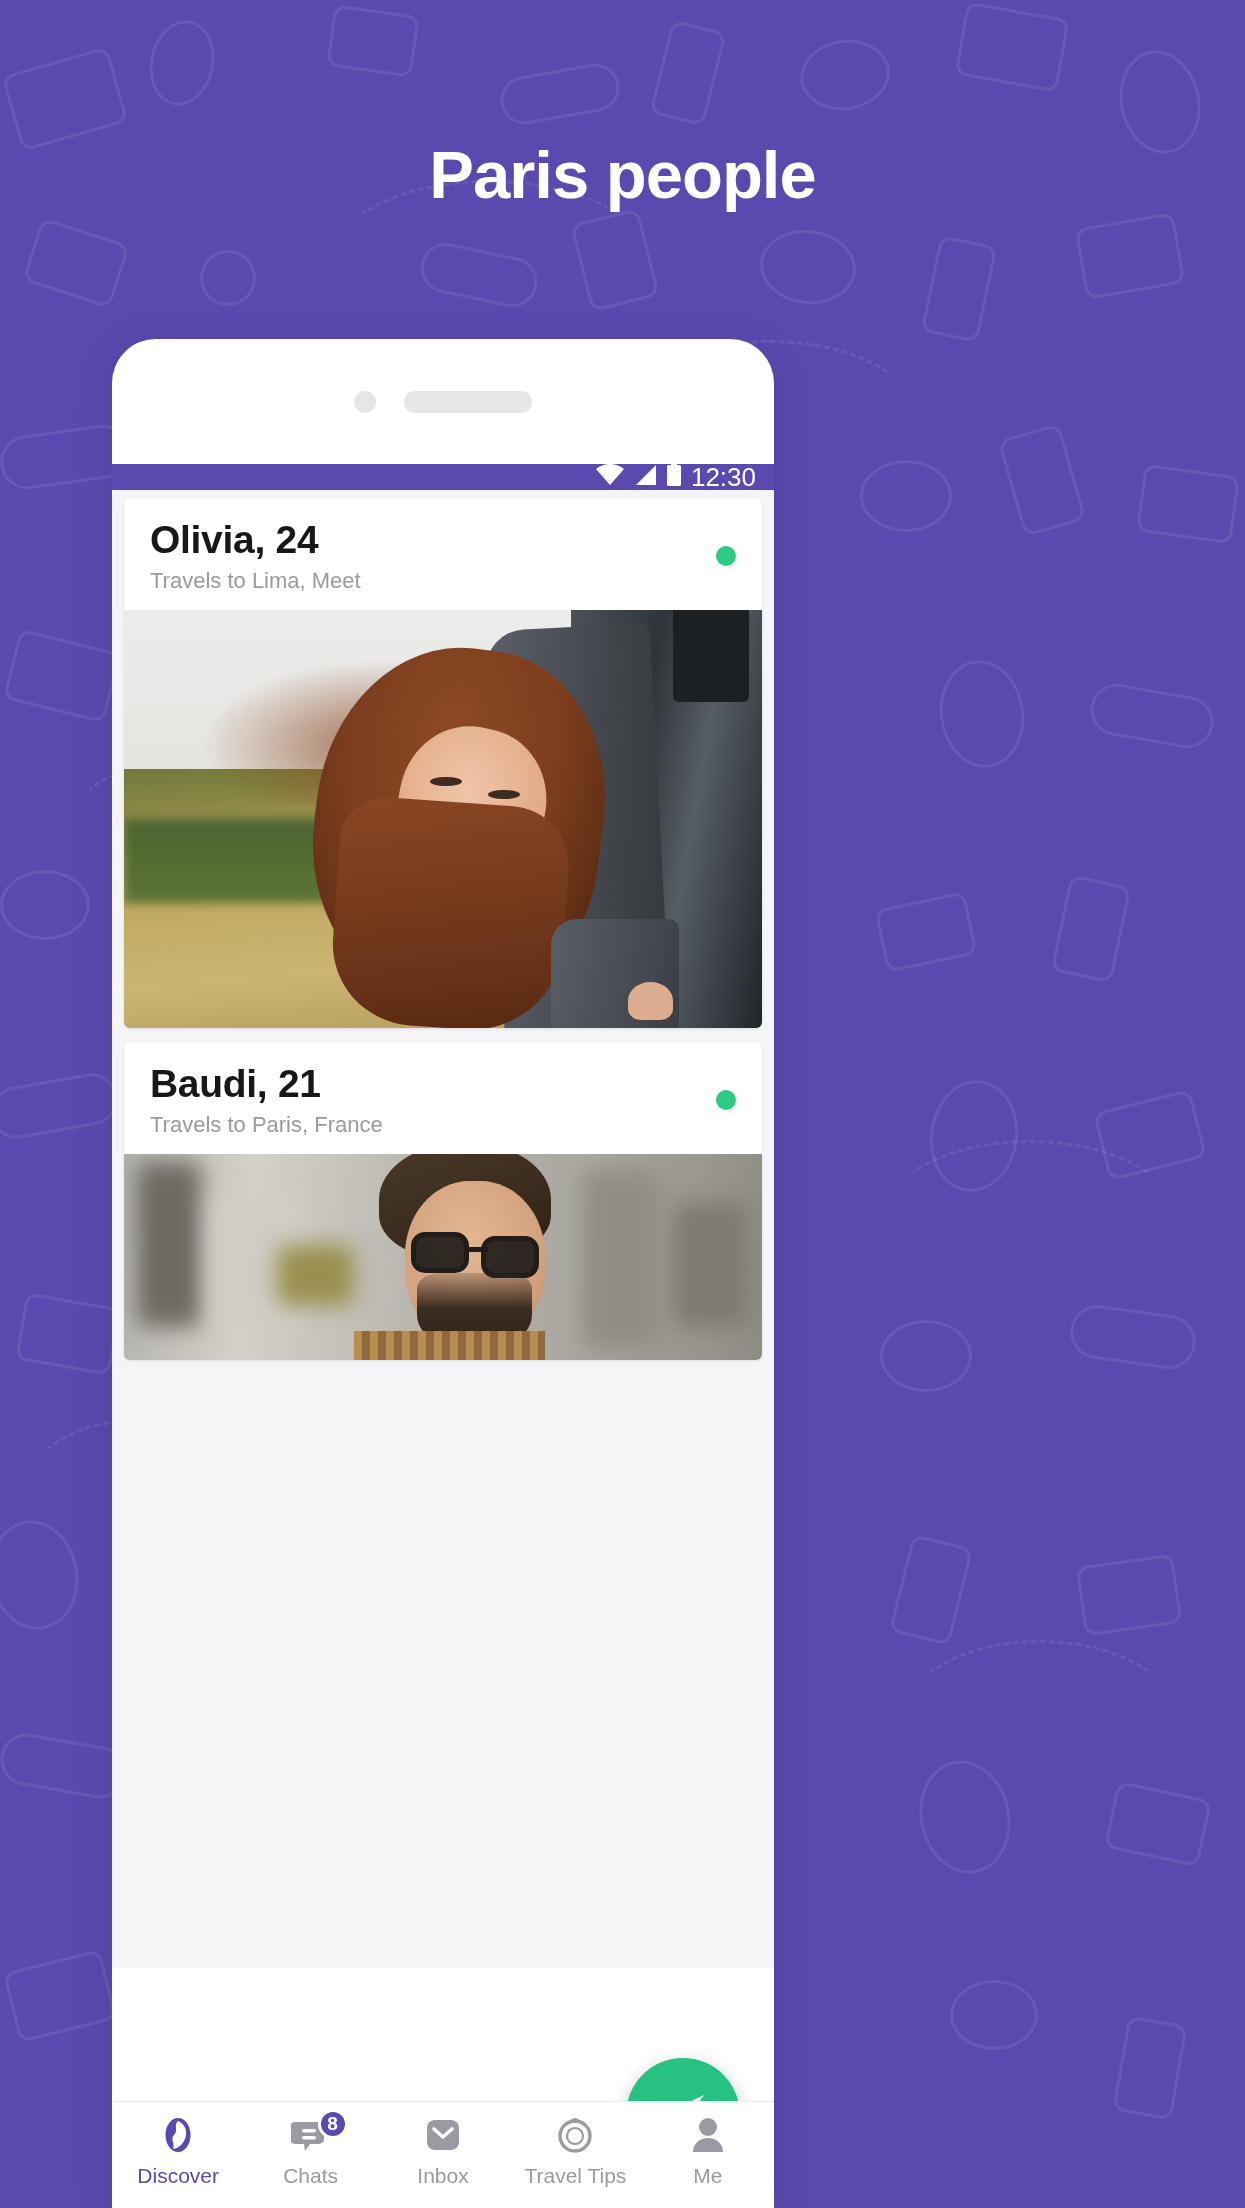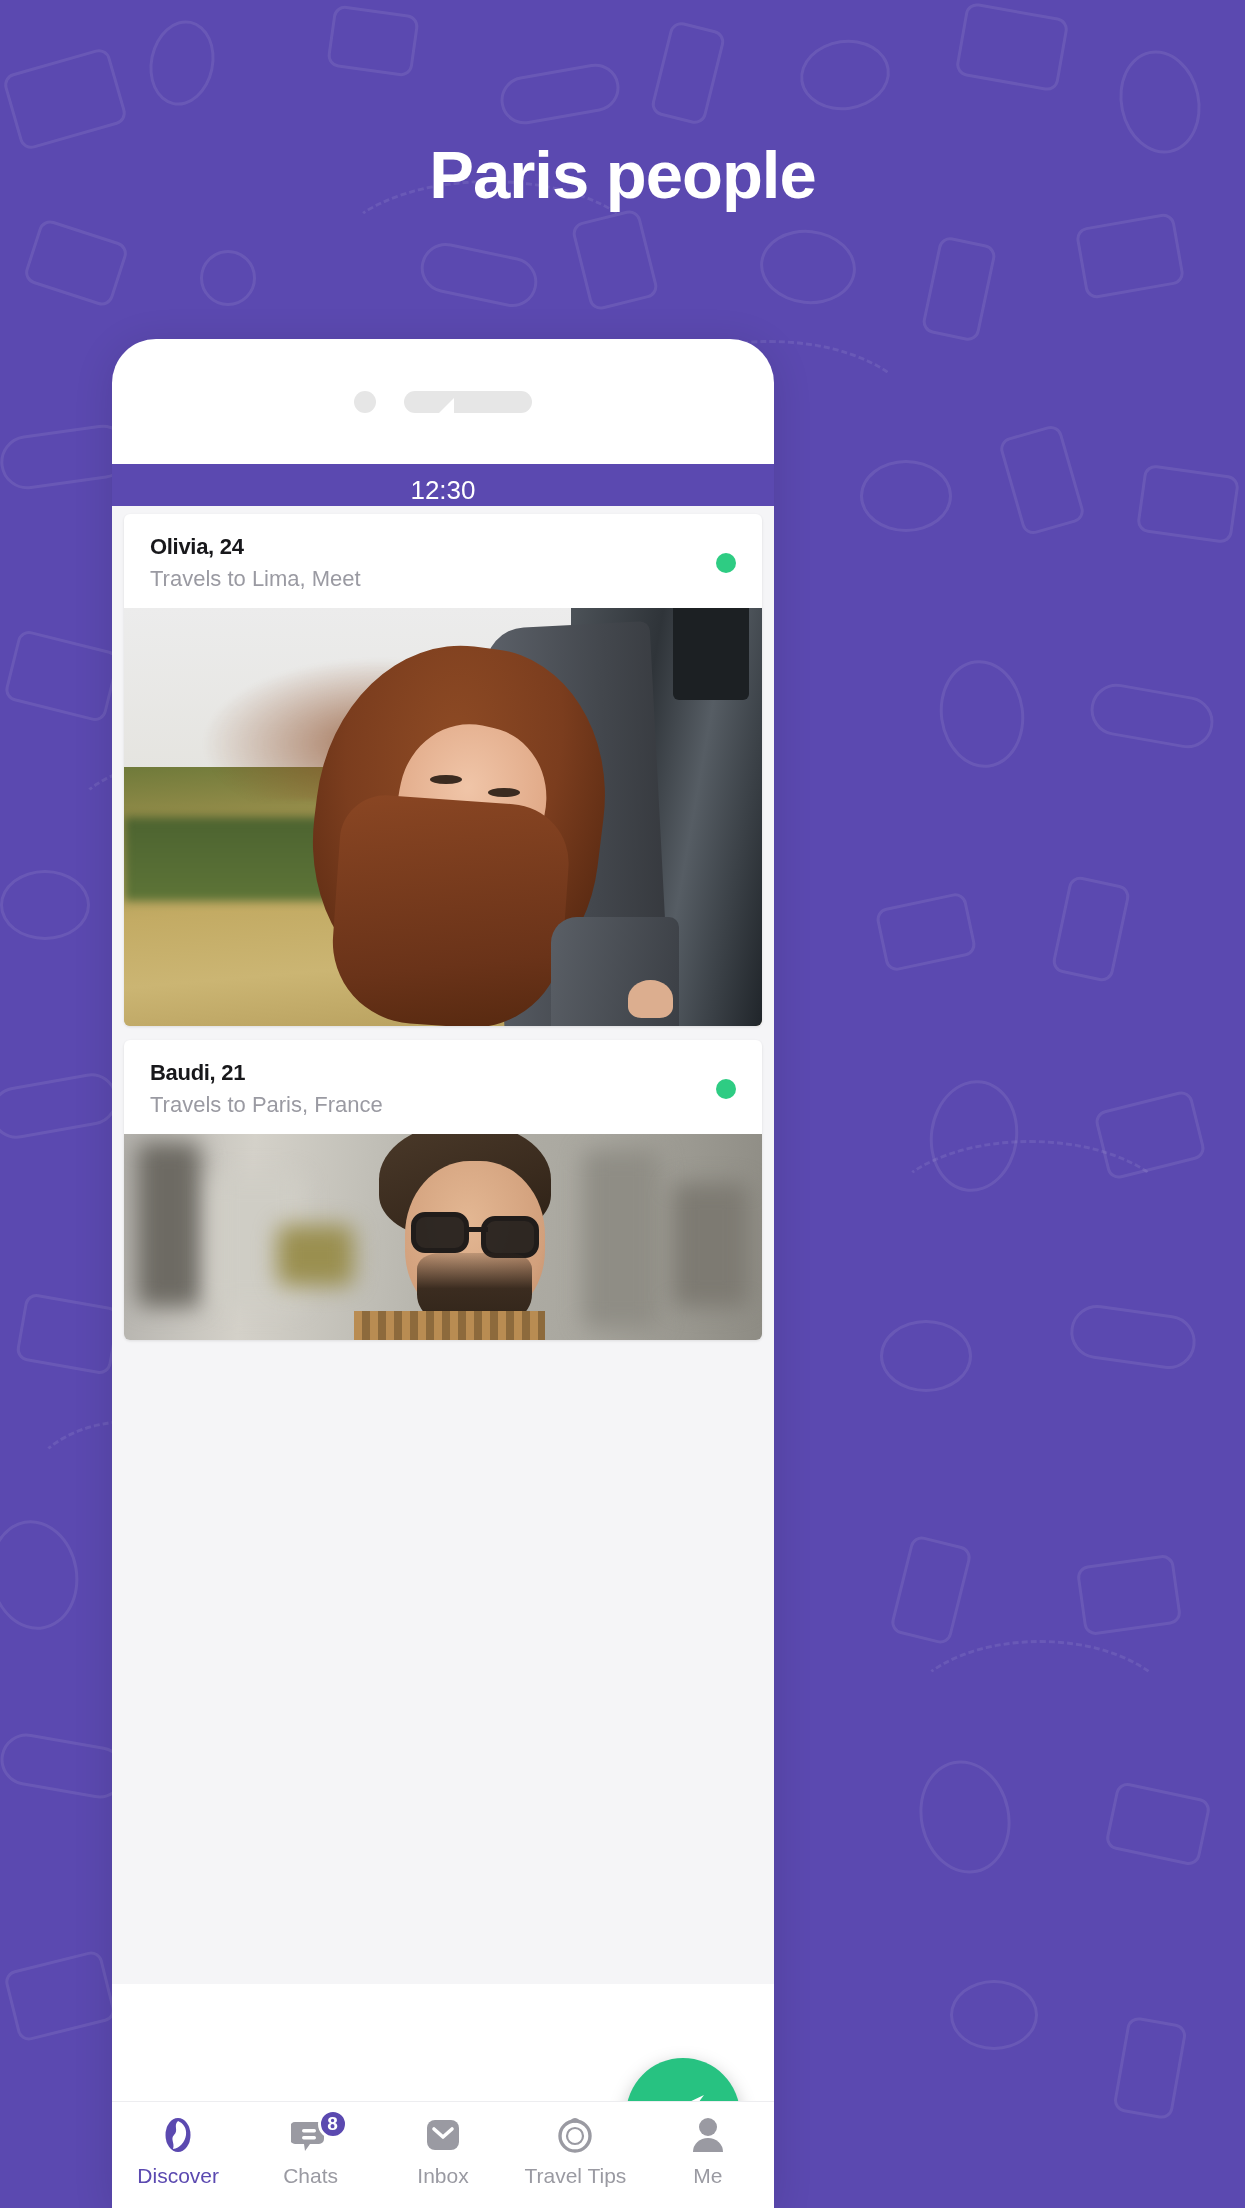--- a/index.html
+++ b/index.html
@@ -66,30 +66,29 @@
     display:flex;
     align-items:center;
     justify-content:center;
     gap:28px;
   }
   #camera-dot{ width:22px; height:22px; border-radius:50%; background:#e6e6e6; }
   #speaker{ width:128px; height:22px; border-radius:11px; background:#e6e6e6; }
 
   
   #statusbar{
-    height:42px;
+    height:26px;
     background:#5b49b0;
     display:flex;
     align-items:center;
     justify-content:flex-end;
     gap:9px;
     padding:0 18px;
     color:#fff;
     font-size:26px;
-    flex-direction:column;
   }
   .sb-ic{ display:block; }
 
   
   #app-header{
     height:88px;
     display:flex;
     align-items:center;
     justify-content:space-between;
     padding:0 32px;
@@ -110,21 +109,21 @@
     overflow:hidden;
     margin-bottom:14px;
     box-shadow:0 1px 3px rgba(0,0,0,.10);
   }
   .card-head{
     padding:20px 26px 16px 26px;
     display:flex;
     align-items:center;
     justify-content:space-between;
   }
-  .card-name{ font-size:22px; font-weight:bold; color:#18181b; letter-spacing:-.3px; }
+  .card-name{ font-size:39px; font-weight:bold; color:#18181b; letter-spacing:-.3px; }
   .card-sub{ font-size:22px; color:#9a9aa2; margin-top:6px; }
   .status-dot{ width:20px; height:20px; border-radius:50%; background:#2ecc83; flex:0 0 auto; }
 
   .photo{ width:100%; height:418px; position:relative; overflow:hidden; }
   .photo.short{ height:206px; }
 
   
   .p1-sky{ position:absolute; inset:0; background:linear-gradient(#ececec 0%, #e4e3de 45%, #d9d6cb 60%, #c9bf9b 100%); }
   .p1-field{ position:absolute; left:0; bottom:0; width:64%; height:62%;
     background:linear-gradient(175deg,#6f7a3a 0%, #9a8f4c 22%, #c3ab64 52%, #cbb573 75%, #b8a05e 100%); }

